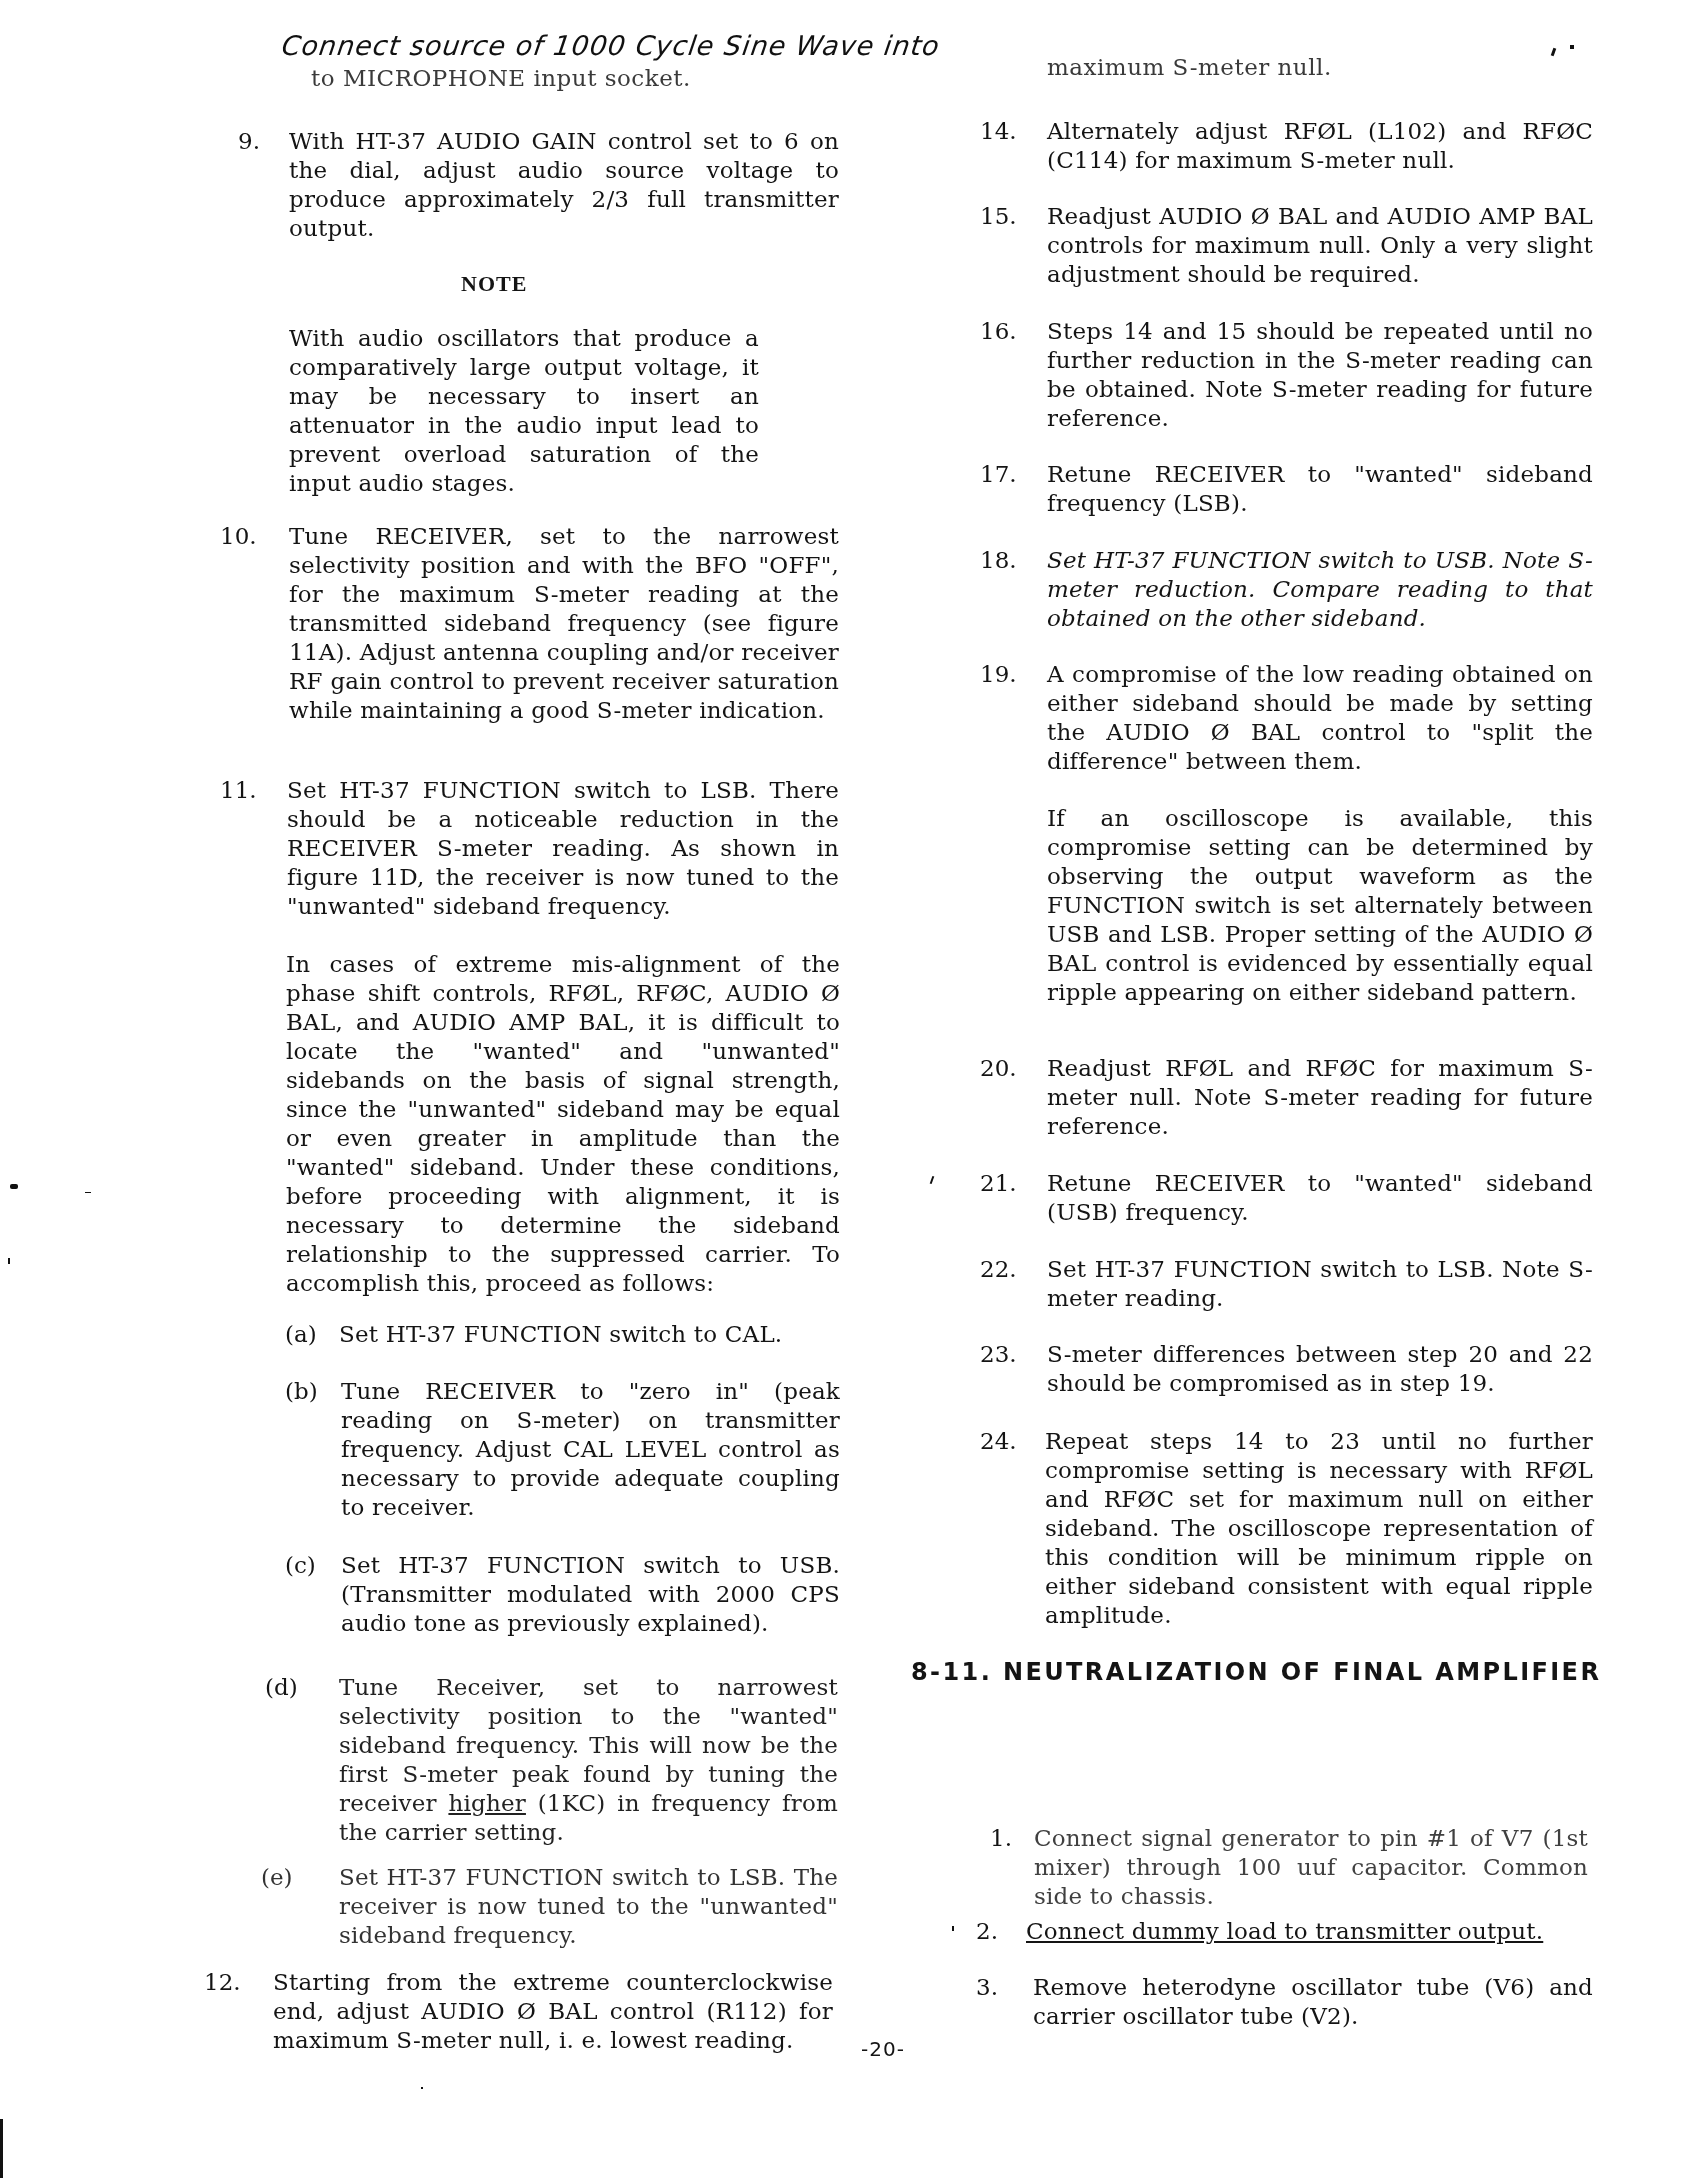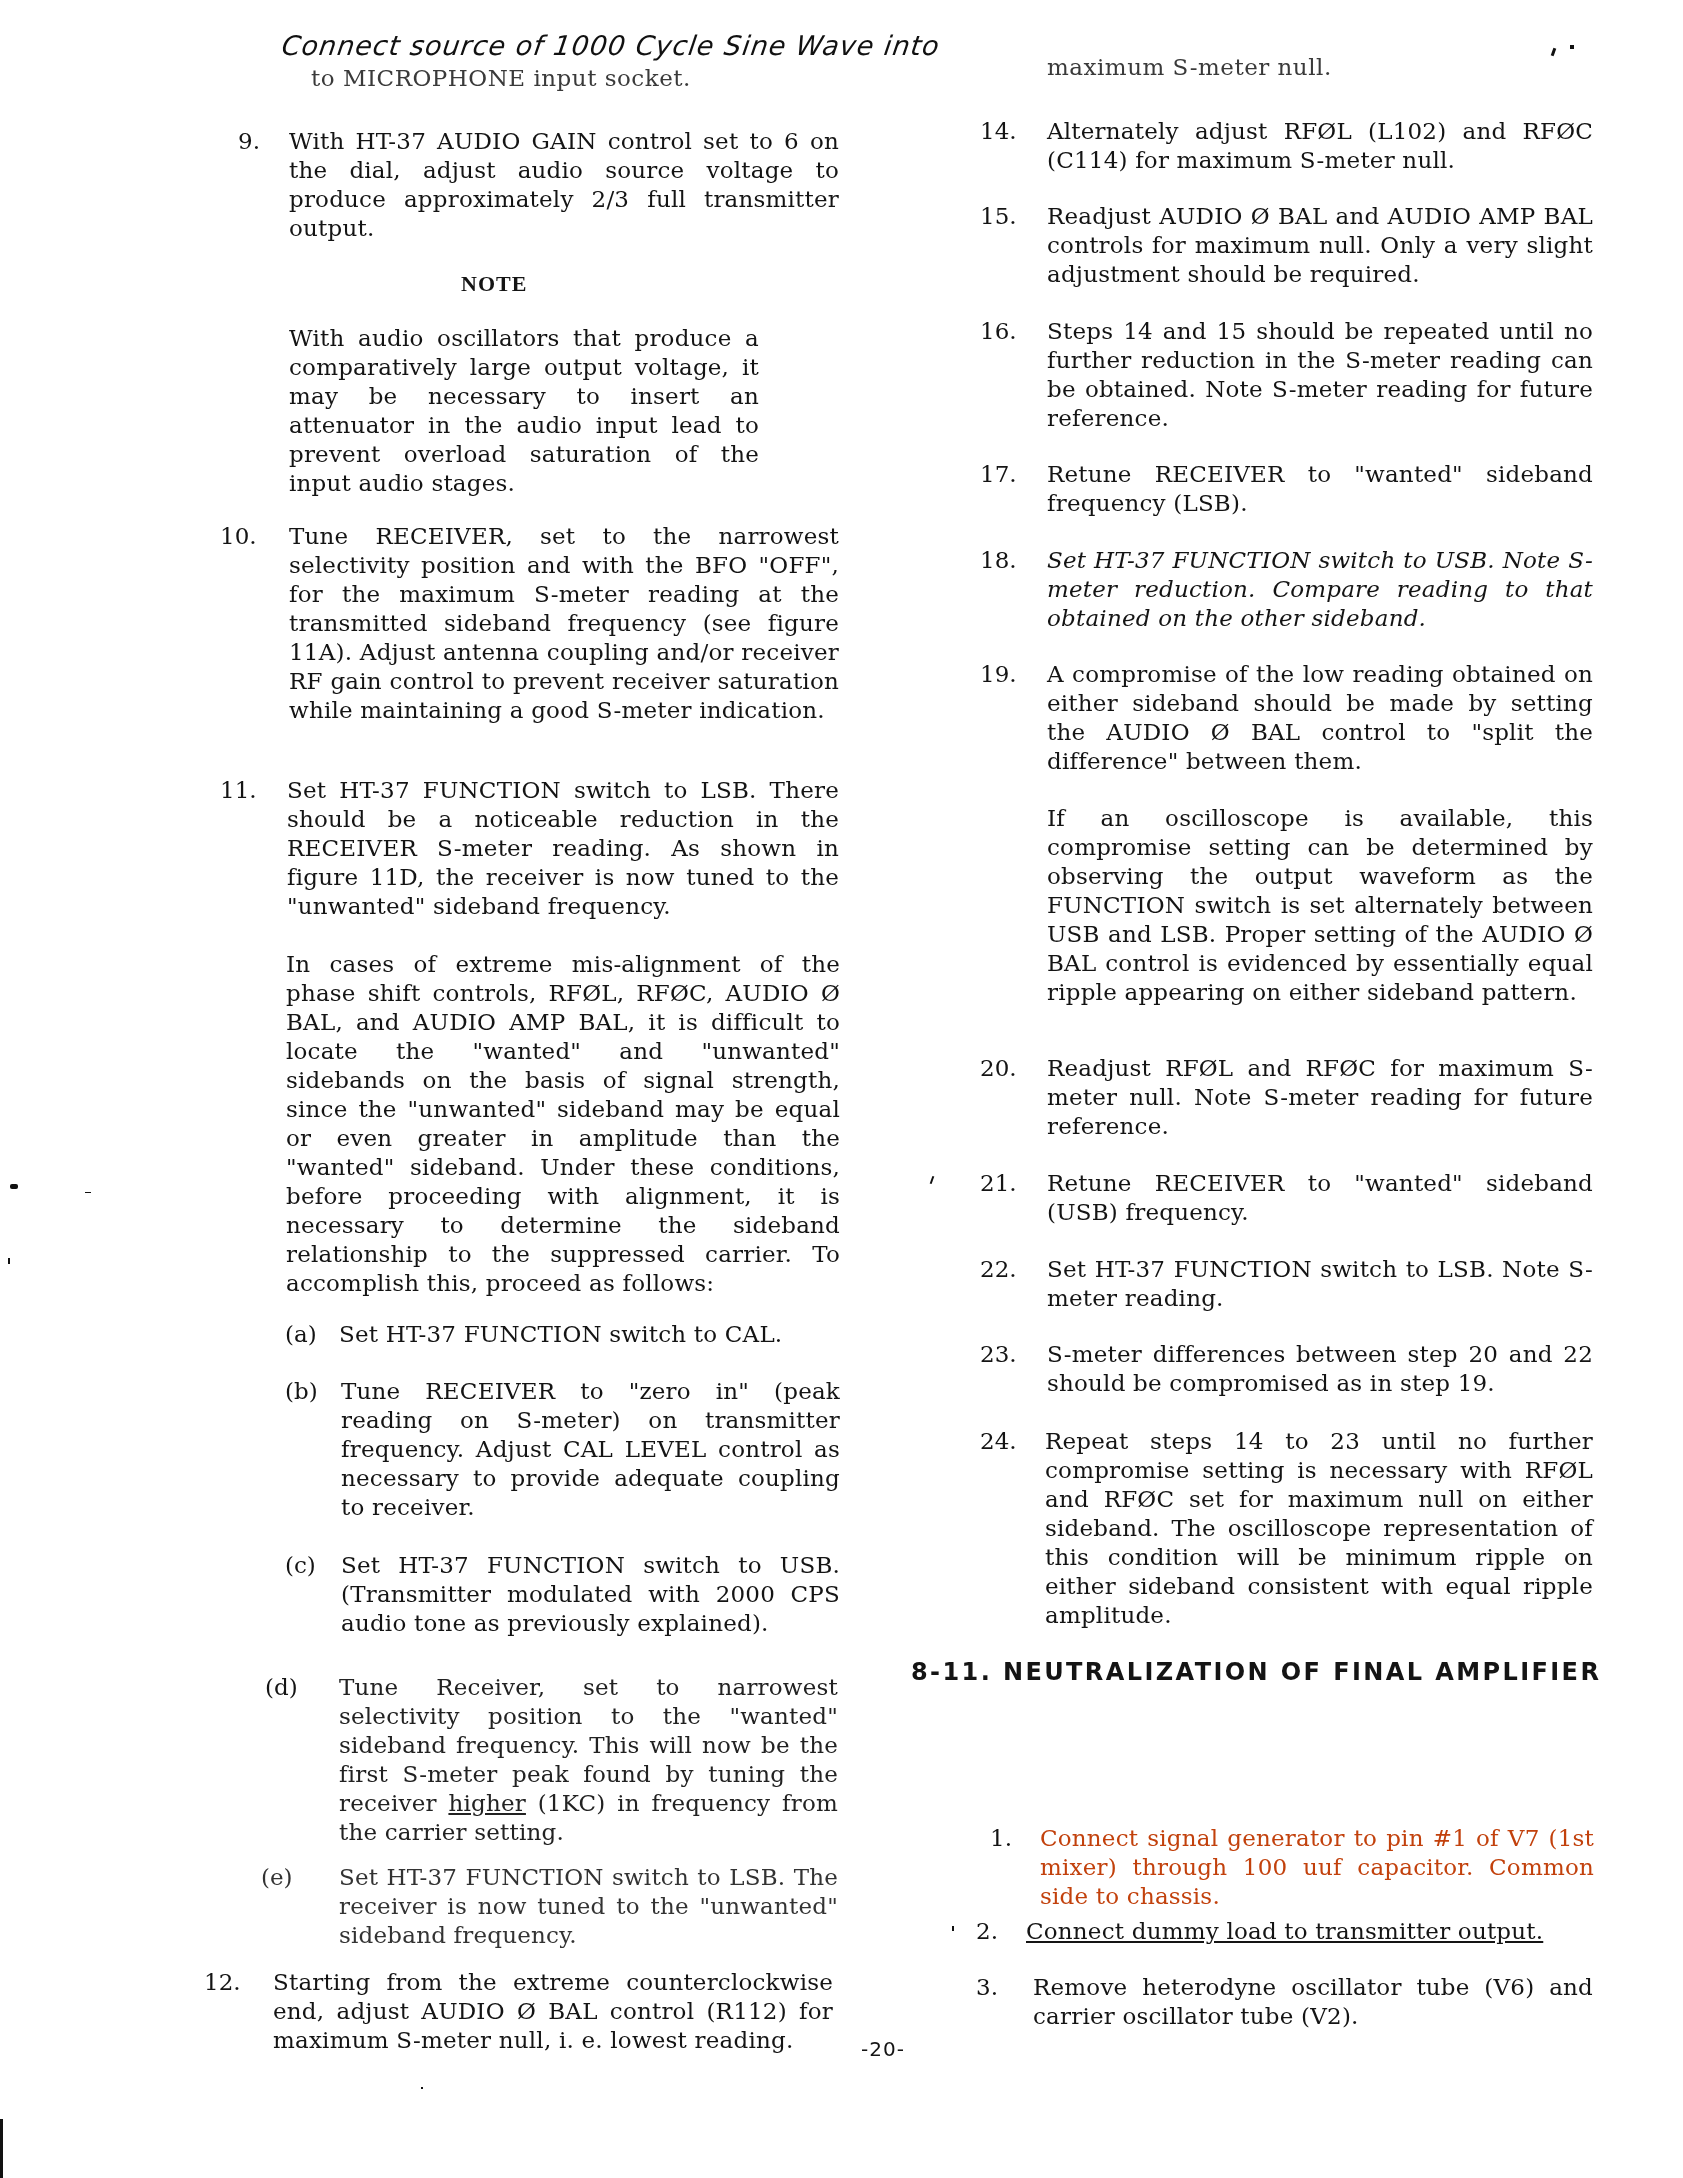--- a/index.html
+++ b/index.html
@@ -150,21 +150,21 @@
 
   <div class="step" style="left:980px; top:1427px; width:614px;">
     <span class="num">24.</span>
     <div class="body txt" style="left:65px; width:548px;">Repeat steps 14 to 23 until no further compromise setting is necessary with RFØL and RFØC set for maximum null on either sideband. The oscilloscope representation of this condition will be minimum ripple on either sideband consistent with equal ripple amplitude.</div>
   </div>
 
   <div class="section-heading">8-11. NEUTRALIZATION OF FINAL AMPLIFIER</div>
 
   <div class="step" style="left:990px; top:1824px; width:604px;">
     <span class="num">1.</span>
-    <div class="body txt" style="left:50px; width:554px; color:#c2410c;">Connect signal generator to pin #1 of V7 (1st mixer) through 100 uuf capacitor. Common side to chassis.</div>
+    <div class="body txt" style="left:44px; width:554px; color:#404040;">Connect signal generator to pin #1 of V7 (1st mixer) through 100 uuf capacitor. Common side to chassis.</div>
   </div>
 
   <div class="step" style="left:976px; top:1917px; width:618px;">
     <span class="num">2.</span>
     <div class="body txt" style="left:50px; width:558px;text-decoration:underline;">Connect dummy load to transmitter output.</div>
   </div>
 
   <div class="step" style="left:976px; top:1973px; width:618px;">
     <span class="num">3.</span>
     <div class="body txt" style="left:57px; width:560px;">Remove heterodyne oscillator tube (V6) and carrier oscillator tube (V2).</div>

